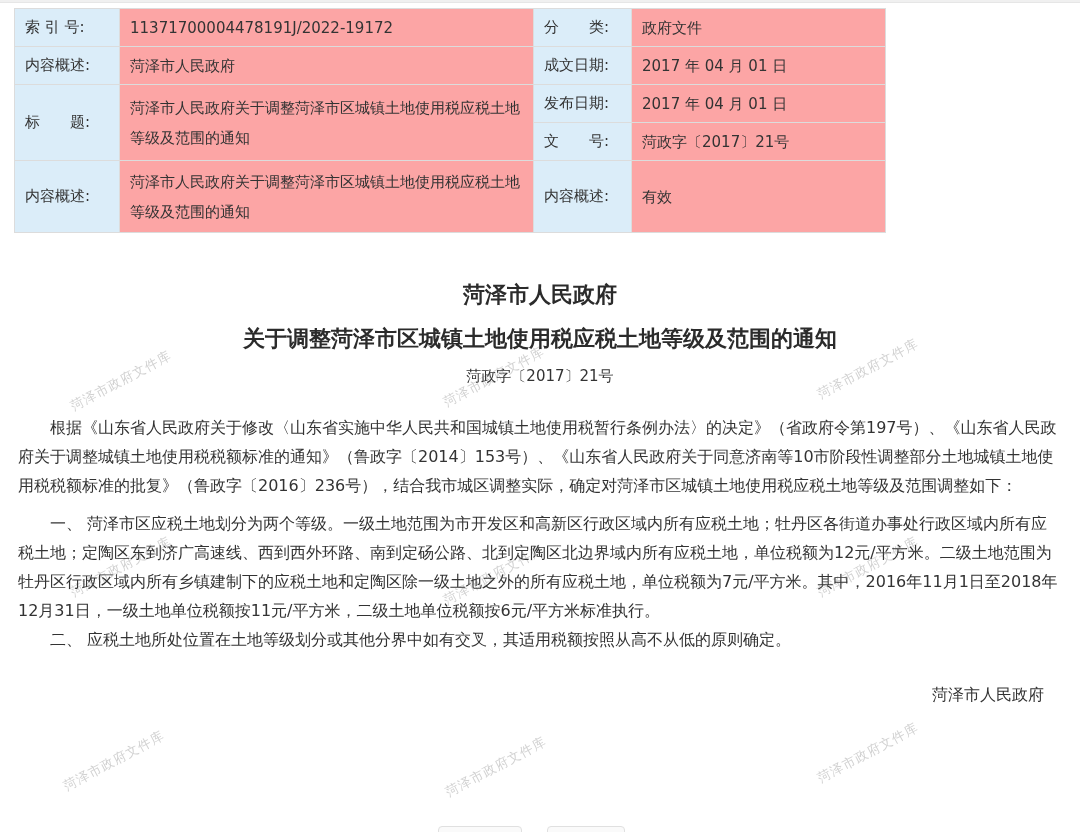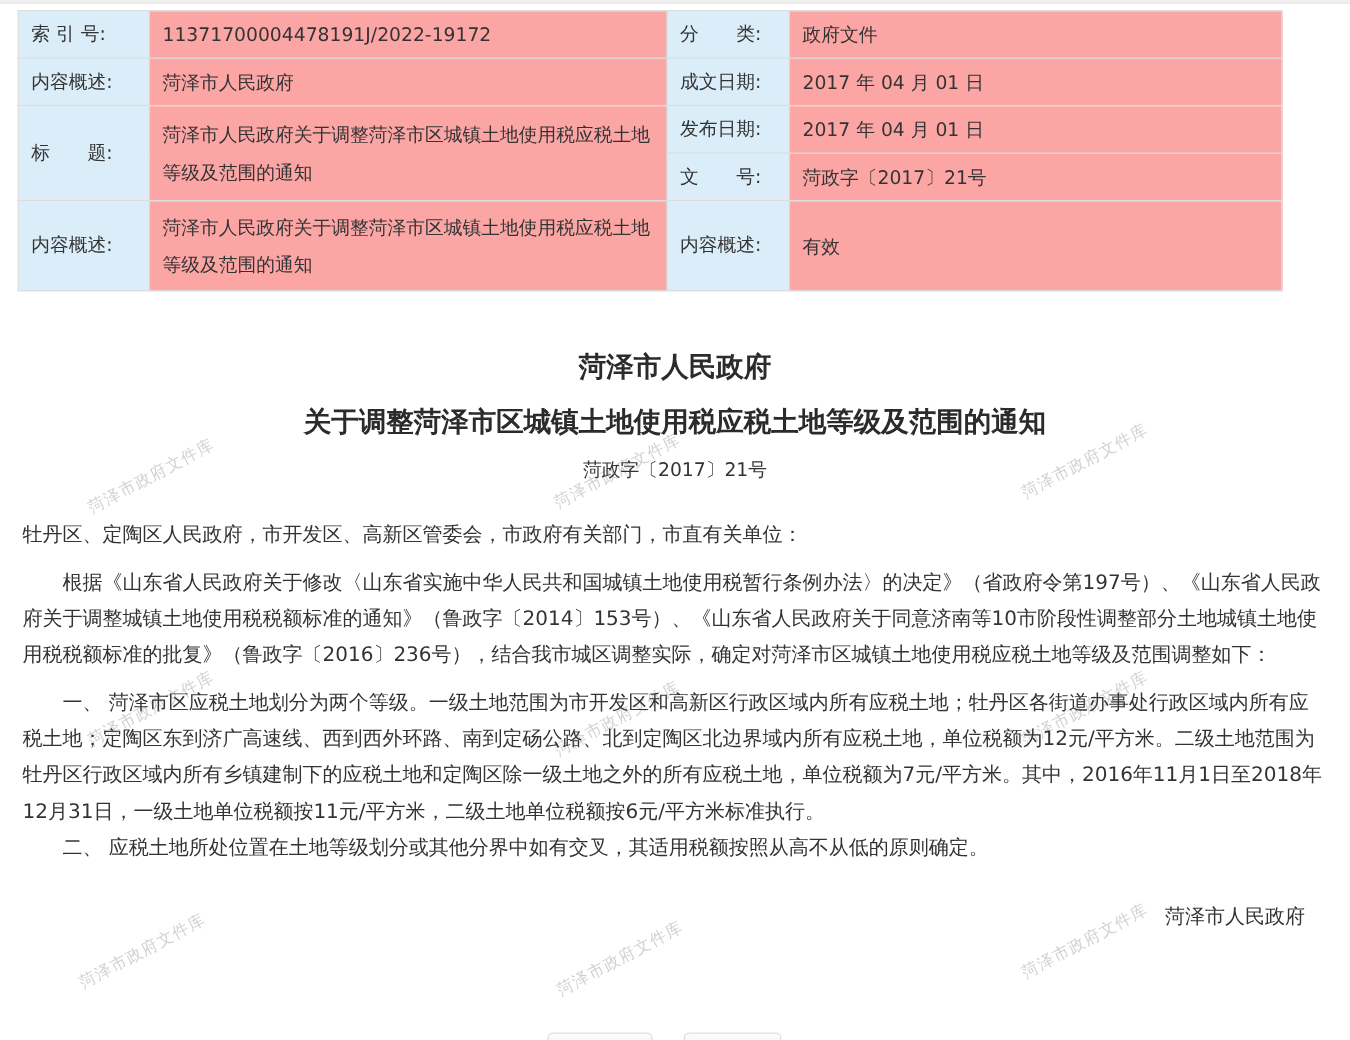--- a/index.html
+++ b/index.html
@@ -16,21 +16,21 @@
   .wm {
     position:absolute; font-size:13px; color:#c9c9c9; letter-spacing:1px;
     transform:rotate(-28deg); white-space:nowrap; opacity:.85;
   }
 
   .content { position:relative; z-index:1; }
 
   
   table.meta {
     border-collapse:collapse; table-layout:fixed;
-    margin:5px 27px 12px 14px; width:1012px;
+    margin:5px 27px 12px 14px; width:872px;
     font-size:15px;
   }
   table.meta td { border:1px solid #dcdcdc; padding:0 10px; color:#333; }
   td.lbl { background:#dbedf9; white-space:nowrap; padding-left:12px; }
   td.val { background:#fca5a5; padding-left:16px; line-height:30px; }
   tr.r1 td, tr.r2 td, tr.r3 td, tr.r4 td { height:38px; }
   tr.r5 td { height:72px; }
 
   
   .doc-title { font-size:22px; font-weight:bold; text-align:center; line-height:44px; margin:0; color:#2b2b2b; }
@@ -108,21 +108,20 @@
       <td class="val">有效</td>
     </tr>
   </tbody>
     </table>
 
   <h1 class="doc-title first">菏泽市人民政府</h1>
   <h1 class="doc-title">关于调整菏泽市区城镇土地使用税应税土地等级及范围的通知</h1>
   <div class="doc-number">菏政字〔2017〕21号</div>
 
   <div class="doc-body">
-    <p class="sp">牡丹区、定陶区人民政府，市开发区、高新区管委会，市政府有关部门，市直有关单位：</p>
     <p class="ind sp">根据《山东省人民政府关于修改〈山东省实施中华人民共和国城镇土地使用税暂行条例办法〉的决定》（省政府令第197号）、《山东省人民政府关于调整城镇土地使用税税额标准的通知》（鲁政字〔2014〕153号）、《山东省人民政府关于同意济南等10市阶段性调整部分土地城镇土地使用税税额标准的批复》（鲁政字〔2016〕236号），结合我市城区调整实际，确定对菏泽市区城镇土地使用税应税土地等级及范围调整如下：</p>
     <p class="ind">一、 菏泽市区应税土地划分为两个等级。一级土地范围为市开发区和高新区行政区域内所有应税土地；牡丹区各街道办事处行政区域内所有应税土地；定陶区东到济广高速线、西到西外环路、南到定砀公路、北到定陶区北边界域内所有应税土地，单位税额为12元/平方米。二级土地范围为牡丹区行政区域内所有乡镇建制下的应税土地和定陶区除一级土地之外的所有应税土地，单位税额为7元/平方米。其中，2016年11月1日至2018年12月31日，一级土地单位税额按11元/平方米，二级土地单位税额按6元/平方米标准执行。</p>
     <p class="ind">二、 应税土地所处位置在土地等级划分或其他分界中如有交叉，其适用税额按照从高不从低的原则确定。</p>
   </div>
 
   <div class="signature">
     <div>菏泽市人民政府</div>
   </div>
 
 </div>

